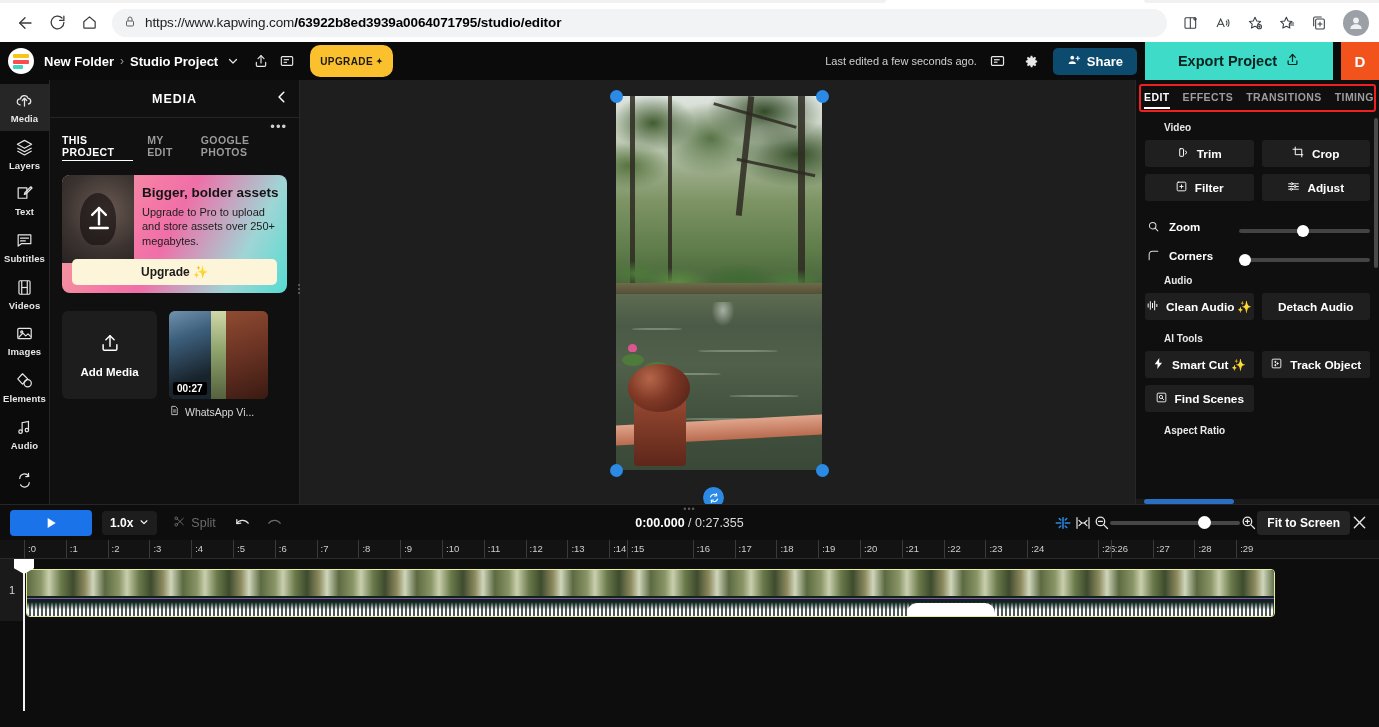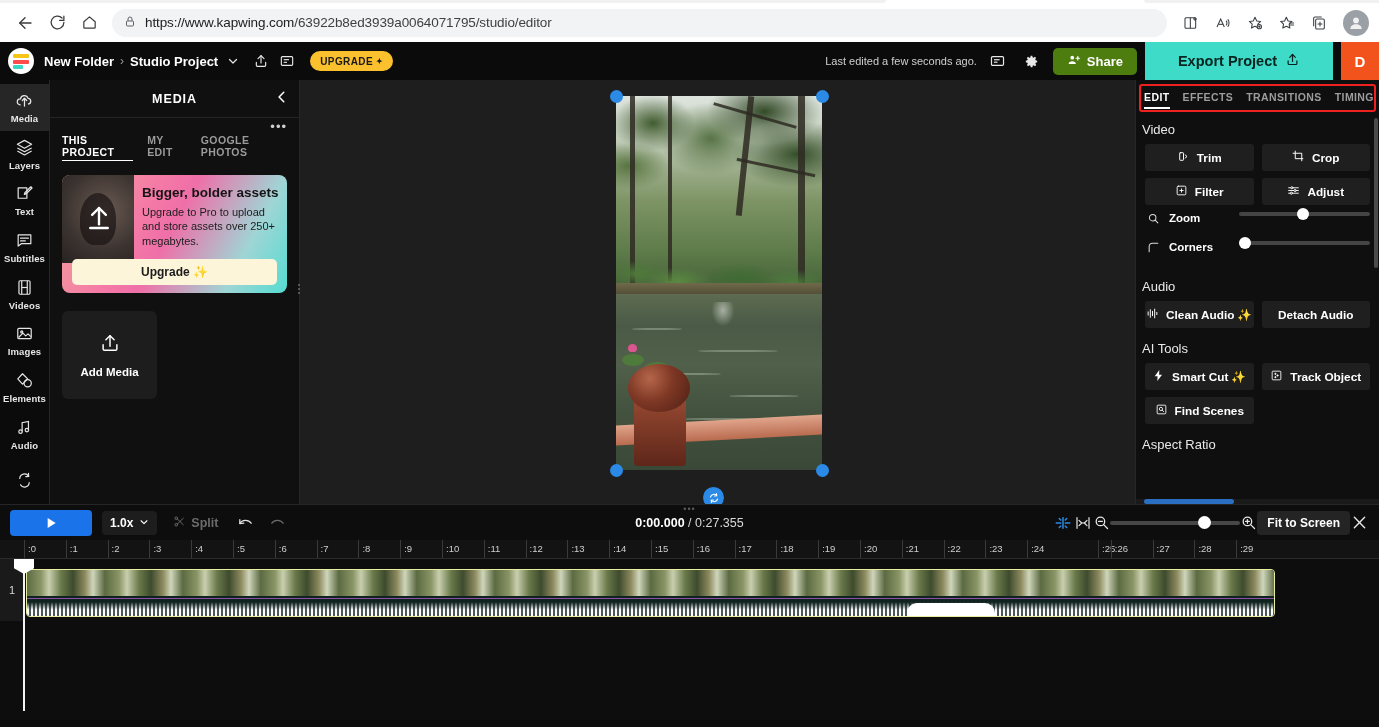--- a/index.html
+++ b/index.html
@@ -15,45 +15,45 @@
   #tab-strip .tab-edge{position:absolute;left:885px;top:0;width:260px;height:3px;background:#fff;border-radius:8px 8px 0 0;}
   #nav-bar { height: 39px; display:flex; align-items:center; padding: 0 10px; gap: 2px; }
   .nav-btn { width:30px;height:30px;display:flex;align-items:center;justify-content:center;border-radius:4px;color:#3b3b3b; }
   .nav-btn svg { display:block; }
   #omnibox {
     flex:1; height:28px; background:#f1f3f4; border-radius:14px;
     display:flex; align-items:center; padding:0 12px; margin:0 8px 0 6px; gap:9px;
   }
   #url-text { font-size:13.5px; color:#202124; letter-spacing:-0.1px; white-space:nowrap; }
   #url-text .host { color:#202124; }
-  #url-text .path { color:#404040; }
+  #url-text .path { color:#000000;font-weight:bold; }
   #browser-actions { display:flex; align-items:center; gap:4px; }
   .browser-icon{width:28px;height:28px;display:flex;align-items:center;justify-content:center;border-radius:4px;color:#3c4043;}
   #profile-avatar{width:26px;height:26px;border-radius:50%;background:#9aa0a6;display:flex;align-items:center;justify-content:center;margin-left:6px;}
 
   
   #app-header {
     height:38px; background:#0b0b0b; display:flex; align-items:center;
     padding:0 0 0 8px; gap:0; position:relative;
   }
   #brand-logo{width:26px;height:26px;border-radius:50%;background:#fff;position:relative;flex:0 0 auto;overflow:hidden;}
   #brand-logo i{position:absolute;left:5px;display:block;border-radius:1px;}
   #brand-logo .b1{top:6px;width:16px;height:4px;background:#f5c518;}
   #brand-logo .b2{top:11.5px;width:16px;height:4px;background:#ff4b4b;}
   #brand-logo .b3{top:17px;width:10px;height:4px;background:#3ad6c4;}
   #breadcrumb{display:flex;align-items:center;gap:6px;margin-left:10px;font-size:13px;font-weight:bold;color:#fff;}
   #breadcrumb .sep{color:#9a9a9a;font-weight:normal;font-size:12px;}
   .hdr-icon{width:26px;height:26px;display:flex;align-items:center;justify-content:center;color:#e8e8e8;border-radius:4px;}
   #upgrade-pill{
-    margin-left:10px;height:20px;border-radius:10px;background:#fbc02d;color:#1a1a1a;
+    margin-left:10px;height:32px;border-radius:10px;background:#fbc02d;color:#1a1a1a;
     font-size:10px;font-weight:bold;letter-spacing:.4px;display:flex;align-items:center;gap:3px;padding:0 10px;
   }
   #header-right{margin-left:auto;display:flex;align-items:center;gap:8px;height:100%;}
   #last-edited{font-size:11px;color:#cfcfcf;}
-  #share-btn{background:#4d7c0f;color:#fff;height:27px;border-radius:5px;padding:0 14px;display:flex;align-items:center;gap:6px;font-size:13px;font-weight:bold;}
+  #share-btn{background:#0c4a6e;color:#fff;height:27px;border-radius:5px;padding:0 14px;display:flex;align-items:center;gap:6px;font-size:13px;font-weight:bold;}
   #export-btn{background:#3ddbc8;color:#06231f;height:38px;width:188px;display:flex;align-items:center;justify-content:center;gap:8px;font-size:14.5px;font-weight:bold;}
   #user-avatar{width:38px;height:38px;background:#f2521b;color:#fff;display:flex;align-items:center;justify-content:center;font-size:15px;font-weight:bold;}
 
   
   #main { display:flex; height:424px; }
 
   
   #rail{width:50px;background:#0b0b0b;border-right:1px solid #262626;display:flex;flex-direction:column;padding-top:4px;}
   .rail-item{height:51px;display:flex;flex-direction:column;align-items:center;justify-content:center;gap:3px;color:#e6e6e6;}
   .rail-item.active{background:#262626;}
@@ -135,37 +135,37 @@
      background:radial-gradient(circle at 35% 30%, #b4664a 0%, #7e3724 45%, #4c1f14 100%);}
   .handle{position:absolute;width:13px;height:13px;border-radius:50%;background:#2b8ae6;}
   #rotate-handle{position:absolute;width:21px;height:21px;border-radius:50%;background:#2b8ae6;display:flex;align-items:center;justify-content:center;color:#fff;}
 
   
   #right-panel{width:244px;background:#0f0f0f;border-left:1px solid #262626;position:relative;overflow:hidden;}
   #tabs-highlight{position:absolute;left:3px;top:4px;right:3px;height:28px;border:2px solid #ef2020;border-radius:3px;pointer-events:none;}
   #rp-tabs{display:flex;gap:13px;padding:11px 8px 0 8px;}
   .rp-tab{font-size:10.5px;font-weight:bold;letter-spacing:.4px;color:#9d9d9d;padding-bottom:4px;}
   .rp-tab.active{color:#fff;border-bottom:2px solid #fff;}
-  .rp-section{font-size:13px;font-weight:normal;color:#e9e9e9;margin:13px 0 7px 6px;}
+  .rp-section{font-size:10px;font-weight:bold;color:#e9e9e9;margin:13px 0 7px 28px;}
   .rp-row{display:flex;gap:8px;padding:0 9px;margin-bottom:7px;border-radius:8px;}
   .rp-btn{flex:1;height:27px;background:#1f1f1f;border-radius:3px;display:flex;align-items:center;justify-content:center;gap:7px;font-size:11.8px;font-weight:bold;color:#fff;}
-  .slider-row{display:flex;align-items:flex-start;gap:8px;padding:0 9px;height:25px;margin-bottom:4px;}
+  .slider-row{display:flex;align-items:flex-end;gap:8px;padding:0 9px;height:25px;margin-bottom:4px;}
   .slider-row .sl-label{font-size:11.5px;font-weight:bold;color:#fff;width:62px;}
   .slider-row .ic{width:16px;display:flex;align-items:center;justify-content:center;color:#dcdcdc;}
   .track{flex:1;height:4px;background:#444;border-radius:2px;position:relative;}
   .track .knob{position:absolute;top:-4px;width:12px;height:12px;border-radius:50%;background:#fff;}
   #rp-scrollbar{position:absolute;right:1px;top:38px;width:4px;height:150px;background:#4a4a4a;border-radius:2px;}
   #rp-hscroll{position:absolute;left:0;bottom:0;height:5px;width:100%;background:#1a1a1a;}
   #rp-hscroll i{position:absolute;left:8px;top:0;width:90px;height:5px;background:#2b6fc2;border-radius:3px;display:block;}
 
   
   #timeline-toolbar{height:36px;background:#0d0d0d;border-top:1px solid #262626;display:flex;align-items:center;padding:0 10px;gap:10px;position:relative;}
   #play-btn{width:82px;height:26px;background:#1a73e8;border-radius:4px;display:flex;align-items:center;justify-content:center;color:#fff;}
   #speed-ctl{height:24px;background:#1d1d1d;border-radius:4px;display:flex;align-items:center;gap:6px;padding:0 8px;color:#fff;font-size:12px;font-weight:bold;}
-  #split-btn{display:flex;align-items:center;gap:5px;color:#6b6b6b;font-size:12.5px;font-weight:bold;padding:0 6px;}
+  #split-btn{display:flex;align-items:center;gap:5px;color:#6b6b6b;font-size:12.5px;font-weight:normal;padding:0 6px;}
   .undo-ic{color:#e2e2e2;width:22px;display:flex;justify-content:center;}
   #time-readout{position:absolute;left:50%;transform:translateX(-50%);font-size:12.5px;color:#d9d9d9;}
   #time-readout b{color:#fff;}
   #tl-grip{position:absolute;left:50%;transform:translateX(-50%);top:2px;color:#5a5a5a;font-size:9px;letter-spacing:1px;line-height:4px;}
   #tl-right{margin-left:auto;display:flex;align-items:center;}
   #zoom-track{width:130px;height:4px;background:#474747;border-radius:2px;position:relative;}
   #zoom-track .knob{position:absolute;top:-5px;left:88px;width:13px;height:13px;border-radius:50%;background:#fff;}
   #fit-btn{height:24px;background:#242424;border-radius:4px;padding:0 10px;display:flex;align-items:center;font-size:12px;font-weight:bold;color:#fff;}
   .tl-ic{color:#e6e6e6;display:flex;align-items:center;}
 
@@ -472,20 +472,38 @@
     <div id="media-grid">
       <div id="add-media">
         <span>
           <svg width="22" height="22" viewBox="0 0 24 24" fill="none" stroke="currentColor" stroke-width="1.6" stroke-linecap="round" stroke-linejoin="round">
               <path d="M12 15.5V4"></path>
               <polyline points="7.5,8.5 12,4 16.5,8.5"></polyline>
               <path d="M4.5 14v4.5a1.5 1.5 0 0 0 1.5 1.5h12a1.5 1.5 0 0 0 1.5-1.5V14"></path>
             </svg>
         </span>
         <span class="lbl">Add Media</span>
+      </div>
+      <div class="media-asset">
+        <div class="media-thumb">
+          <div class="band b1"></div>
+            <div class="band b2"></div>
+            <div class="band b3"></div>
+          <span class="dur">00:27</span>
+        </div>
+        <div class="media-name">
+          <span>
+            <svg width="11" height="11" viewBox="0 0 24 24" fill="none" stroke="currentColor" stroke-width="1.8">
+                <path d="M6 3h8l4 4v14H6z"></path>
+                <line x1="9" y1="11" x2="15" y2="11"></line>
+                <line x1="9" y1="15" x2="15" y2="15"></line>
+              </svg>
+          </span>
+          <span>WhatsApp Vi...</span>
+        </div>
       </div>
     </div>
     <div id="panel-resizer">
         <i></i>
         <i></i>
         <i></i>
       </div>
   </div>
 
   <div id="canvas-area">
@@ -781,21 +799,21 @@
     </div>
     <div class="tick" style="left: 525.6px;">
       <span>:12</span>
     </div>
     <div class="tick" style="left: 567.4px;">
       <span>:13</span>
     </div>
     <div class="tick" style="left: 609.2px;">
       <span>:14</span>
     </div>
-    <div class="tick" style="left: 651px; text-align: center;">
+    <div class="tick" style="left: 627px; text-align: center;">
       <span>:15</span>
     </div>
     <div class="tick" style="left: 692.8px;">
       <span>:16</span>
     </div>
     <div class="tick" style="left: 734.6px;">
       <span>:17</span>
     </div>
     <div class="tick" style="left: 776.4px;">
       <span>:18</span>

